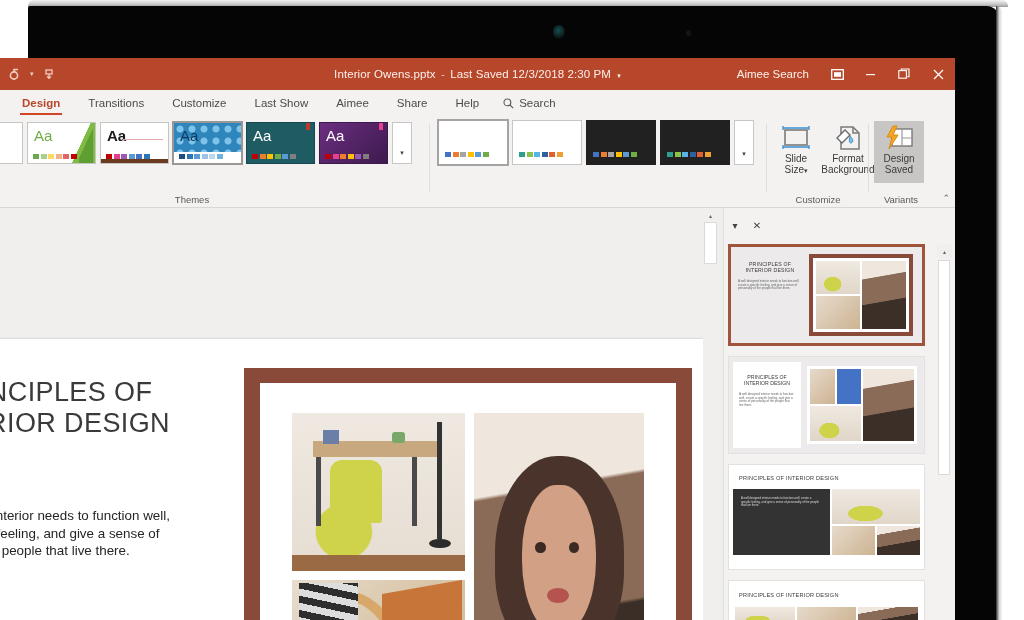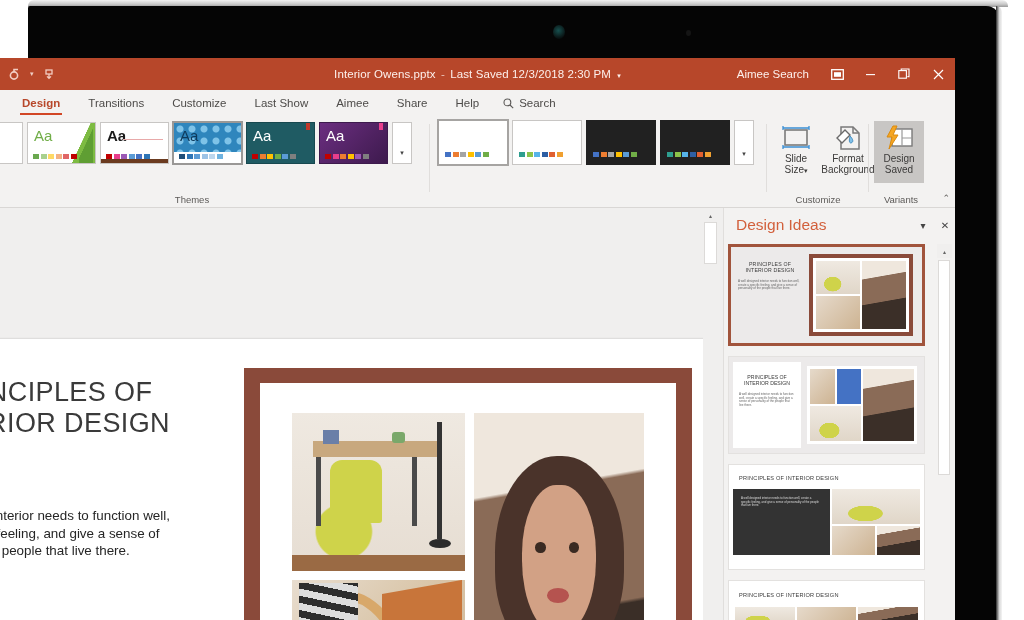--- a/index.html
+++ b/index.html
@@ -449,21 +449,20 @@
         </div>
 
         <div class="pane-scroll">
           <div class="sb-arrow">▴</div>
           <div class="sb-thumb" style="height:42px"></div>
         </div>
       </div>
 
       <div class="ideas">
         <div class="ideas-head">
-          <div class="ideas-title">Design Ideas</div>
           <div class="ideas-ico">▾</div>
           <div class="ideas-ico">✕</div>
         </div>
 
         <div class="ideas-list">
 
           <div class="idea sel">
             <div class="i1">
               <div class="txt">
                 <div class="t">PRINCIPLES OF INTERIOR DESIGN</div>

